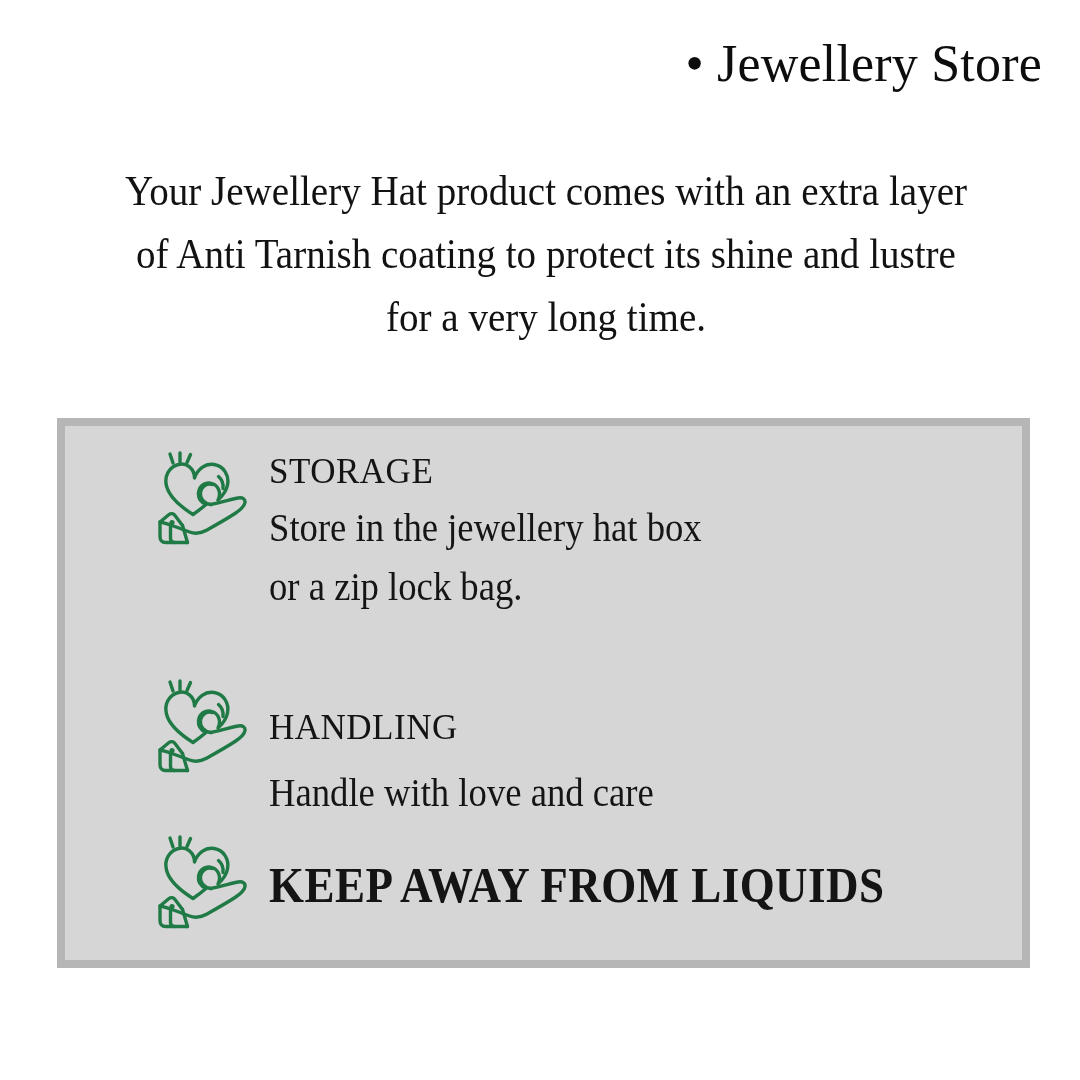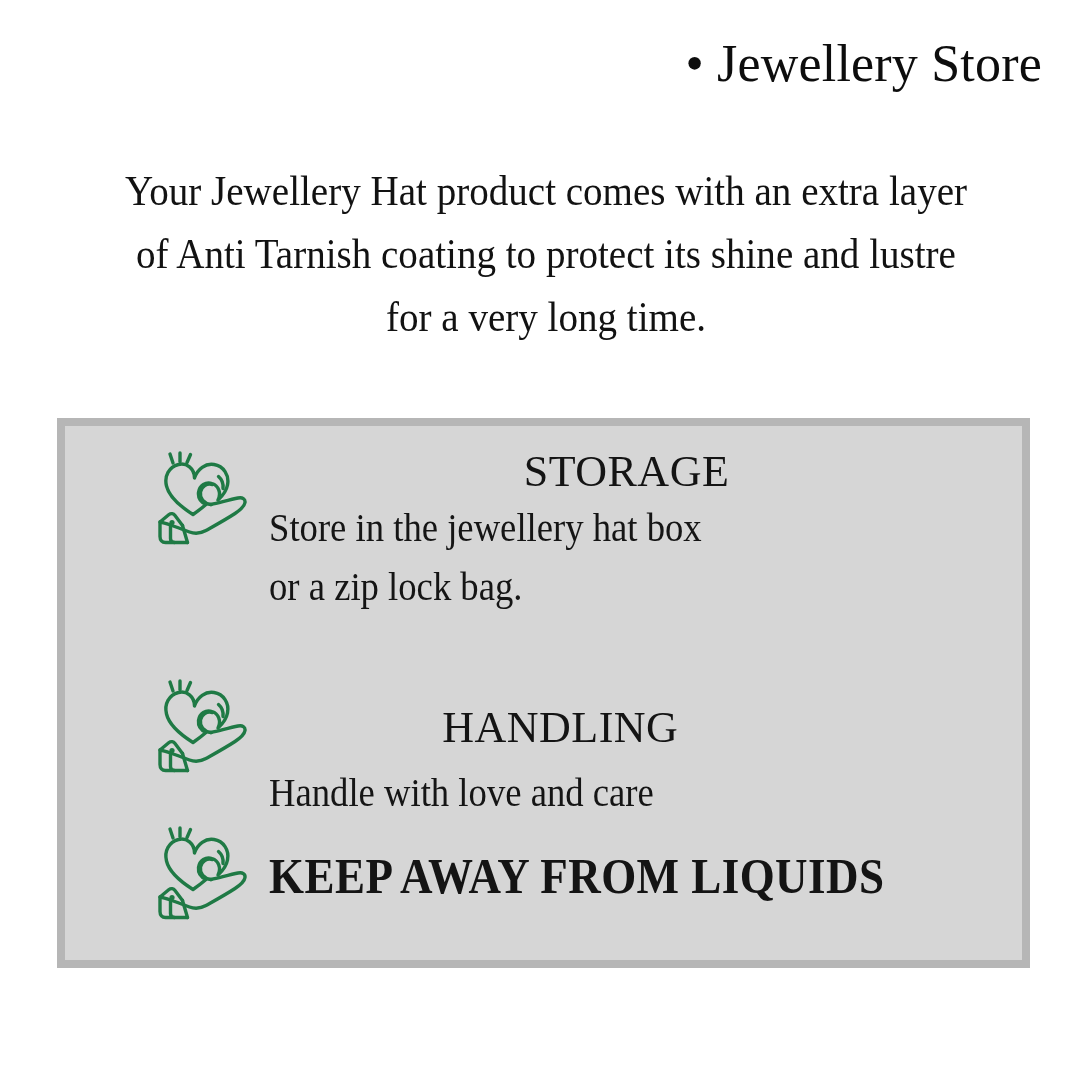--- a/index.html
+++ b/index.html
@@ -61,44 +61,43 @@
   }
 
   .care-row {
     position: absolute;
     left: 0;
     display: flex;
     align-items: flex-start;
   }
   .row-storage  { top: 18px; }
   .row-handling { top: 246px; }
-  .row-liquids  { top: 399px; }
+  .row-liquids  { top: 408px; }
 
   .care-icon {
     width: 104px;
     min-width: 104px;
     margin-left: 84px;
     padding-top: 6px;
   }
   .care-icon svg { display: block; width: 104px; height: 104px; }
 
   .care-text {
     margin-left: 16px;
     padding-top: 4px;
   }
 
   .care-heading {
     font-family: "Liberation Serif", "DejaVu Serif", serif;
-    font-size: 44px;
+    font-size: 35px;
     line-height: 52px;
     font-weight: 400;
     letter-spacing: 0.5px;
     color: #141414;
     white-space: nowrap;
-    text-align: right;
   }
 
   .care-detail {
     font-family: "Liberation Serif", "DejaVu Serif", serif;
     font-size: 39px;
     line-height: 58px;
     font-weight: 400;
     color: #151515;
     white-space: nowrap;
     transform: scaleX(0.94);

